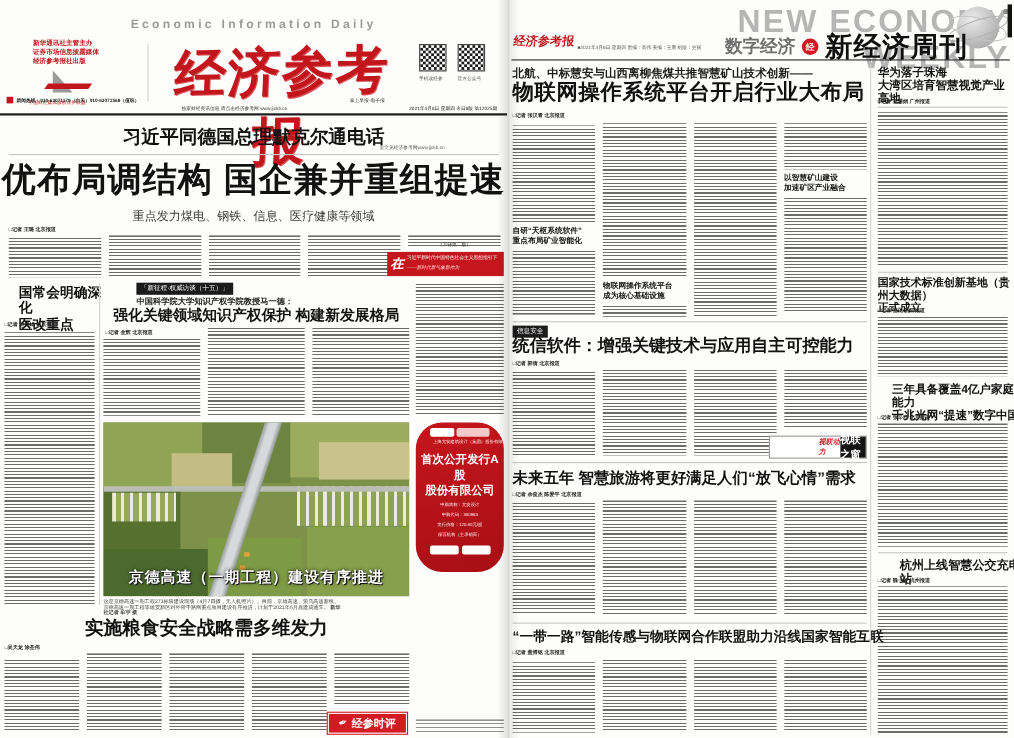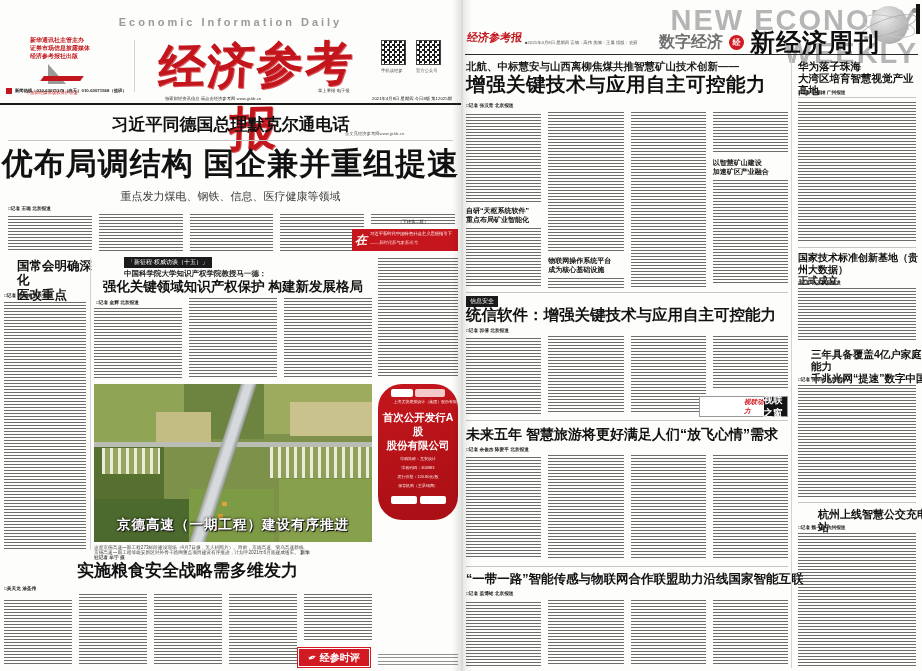--- a/index.html
+++ b/index.html
@@ -175,21 +175,21 @@
     <div class="abs tiny" style="left:64px;top:40px;">■2021年4月8日 星期四 责编：高伟 美编：王晨 组版：史丽</div>
 
     <div class="abs" style="right:42px;top:26px;display:flex;align-items:center;gap:6px;">
       <span style="font-size:16px;font-weight:700;color:#6f6f6f;">数字经济</span>
       <span style="width:15px;height:15px;border-radius:50%;background:#d01920;color:#fff;font-size:8px;font-weight:900;display:inline-flex;align-items:center;justify-content:center;">经</span>
       <span style="font-size:25px;font-weight:900;color:#0f0f0f;letter-spacing:1px;">新经济周刊</span>
     </div>
     <div class="abs" style="left:4px;top:54px;width:453px;border-top:1.5px solid #2a2a2a;"></div>
 
     <div class="abs" style="left:5px;top:60px;font-size:10.5px;font-weight:700;color:#1c1c1c;">北航、中标慧安与山西离柳焦煤共推智慧矿山技术创新——</div>
-    <div class="abs hl" style="left:5px;top:73px;width:322px;font-size:19.5px;letter-spacing:.5px;white-space:nowrap;">增强关键技术与应用自主可控能力</div>
+    <div class="abs hl" style="left:5px;top:73px;width:322px;font-size:19.5px;letter-spacing:.5px;white-space:nowrap;">物联网操作系统平台开启行业大布局</div>
     <div class="abs by" style="left:5px;top:102px;">□记者 张汉青 北京报道</div>
     <div class="abs cols" style="left:5px;top:112px;width:322px;height:176px;">
       <div>
         <div class="tx" style="height:88px;margin-top:2px;"></div>
         <div class="hl pl" style="font-size:7px;line-height:9px;margin:4px 0;">自研“天枢系统软件”
 重点布局矿业智能化</div>
         <div class="tx" style="height:58px;"></div>
       </div>
       <div>
         <div class="tx" style="height:140px;"></div>

